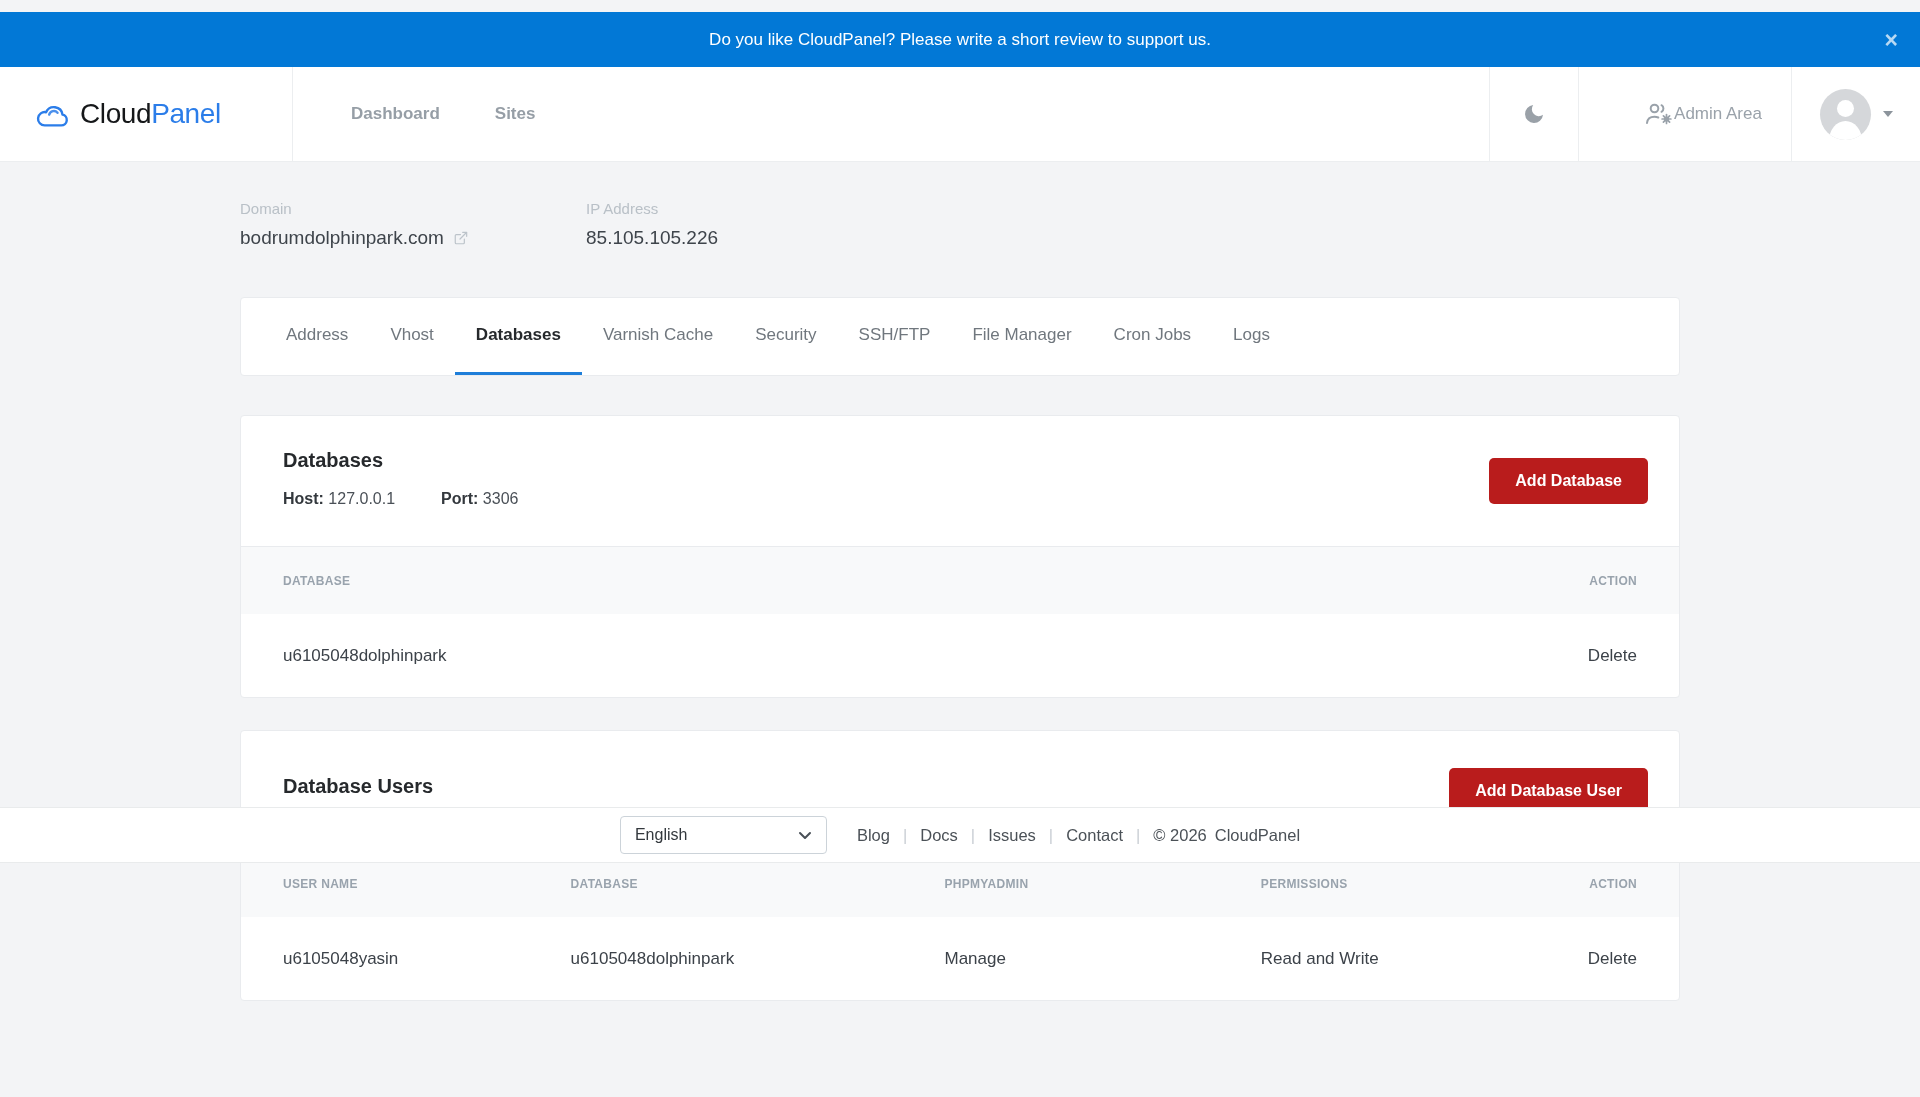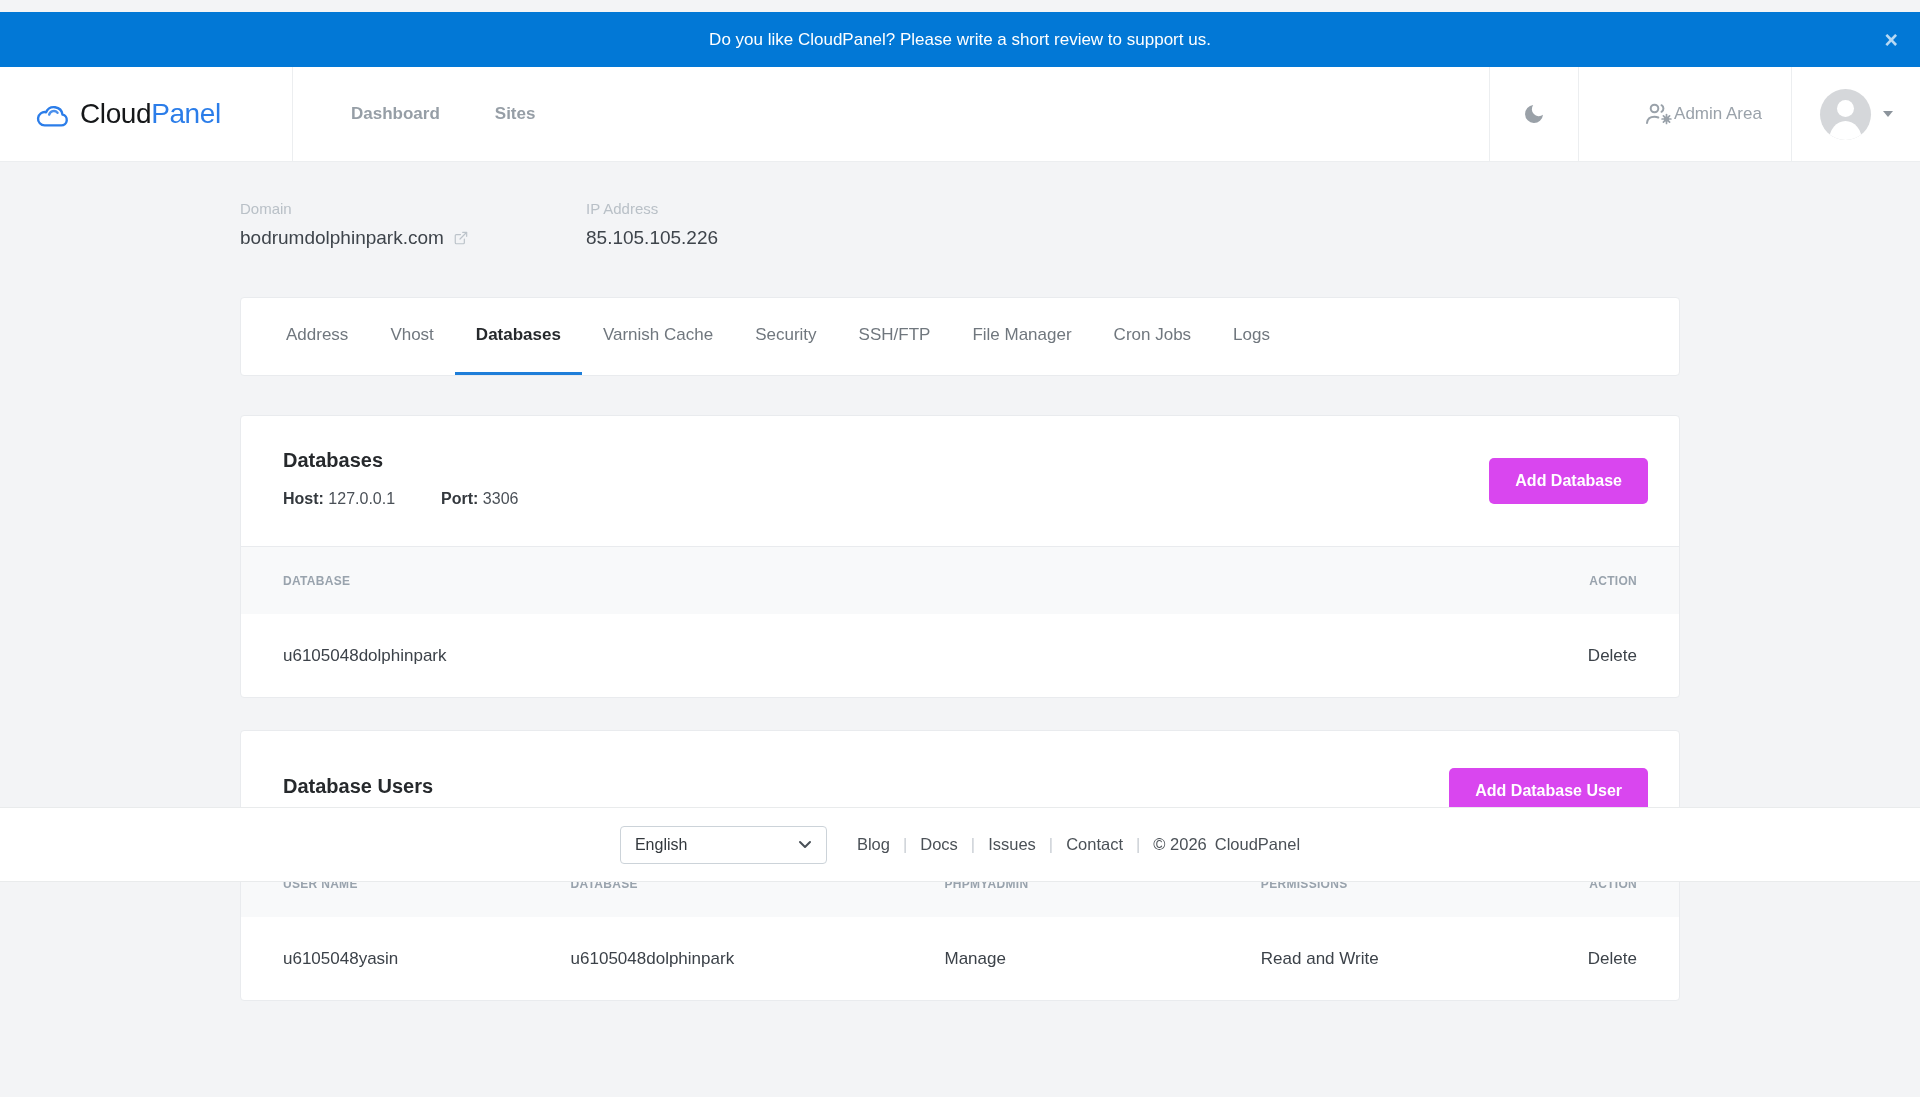--- a/index.html
+++ b/index.html
@@ -61,21 +61,21 @@
   .card { background:#fff; border:1px solid #e9ebee; border-radius:4px; position:relative; }
   .db-card { margin-top:39px; }
   .users-card { margin-top:32px; }
   .card-head { position:relative; padding:33px 42px 0 42px; }
   .db-card .card-head { height:130px; }
   .users-card .card-head { height:118px; padding-top:44px; }
   .card-title { font-size:20px; font-weight:bold; color:#26292c; }
   .card-meta { margin-top:18px; font-size:16px; color:#4a5057; display:flex; gap:46px; }
   .meta-label { font-weight:bold; color:#33383d; }
   .btn {
-    position:absolute; right:31px; background:#d946ef; color:#fff; font-weight:bold;
+    position:absolute; right:31px; background:#b91c1c; color:#fff; font-weight:bold;
     font-size:16px; border:none; border-radius:5px; height:46px; padding:0 26px;
     cursor:pointer; font-family:"Liberation Sans", sans-serif;
   }
   .db-card .btn { top:42px; }
   .users-card .btn { top:37px; }
 
   .tbl-head {
     display:flex; align-items:center; height:68px; background:#f8f9fa;
     border-top:1px solid #e9ebee; font-size:12px; font-weight:bold;
     color:#99a3ad; letter-spacing:.3px;
@@ -87,21 +87,21 @@
   .c-act { width:220px; text-align:right; padding-right:42px; }
 
   .u1 { width:20%; padding-left:42px; }
   .u2 { width:26%; padding-left:42px; }
   .u3 { width:22%; padding-left:42px; }
   .u4 { width:22%; padding-left:42px; }
   .u5 { width:10%; text-align:right; padding-right:42px; }
 
   
   .footer {
-    position:absolute; left:0; right:0; top:807px; height:75px; background:#fff;
+    position:absolute; left:0; right:0; top:807px; height:56px; background:#fff;
     border-top:1px solid #e9ebec; border-bottom:1px solid #e9ebec;
     display:flex; align-items:center; justify-content:center; gap:30px; z-index:20;
   }
   .lang-select {
     width:207px; height:38px; border:1px solid #ccd3d9; border-radius:4px; background:#fff;
     display:flex; align-items:center; justify-content:space-between;
     padding:0 14px; font-size:16px; color:#33383d; cursor:pointer;
   }
   .footer-links { display:flex; align-items:center; gap:13px; font-size:16.5px; color:#4b5157; }
   .flink { cursor:pointer; }

